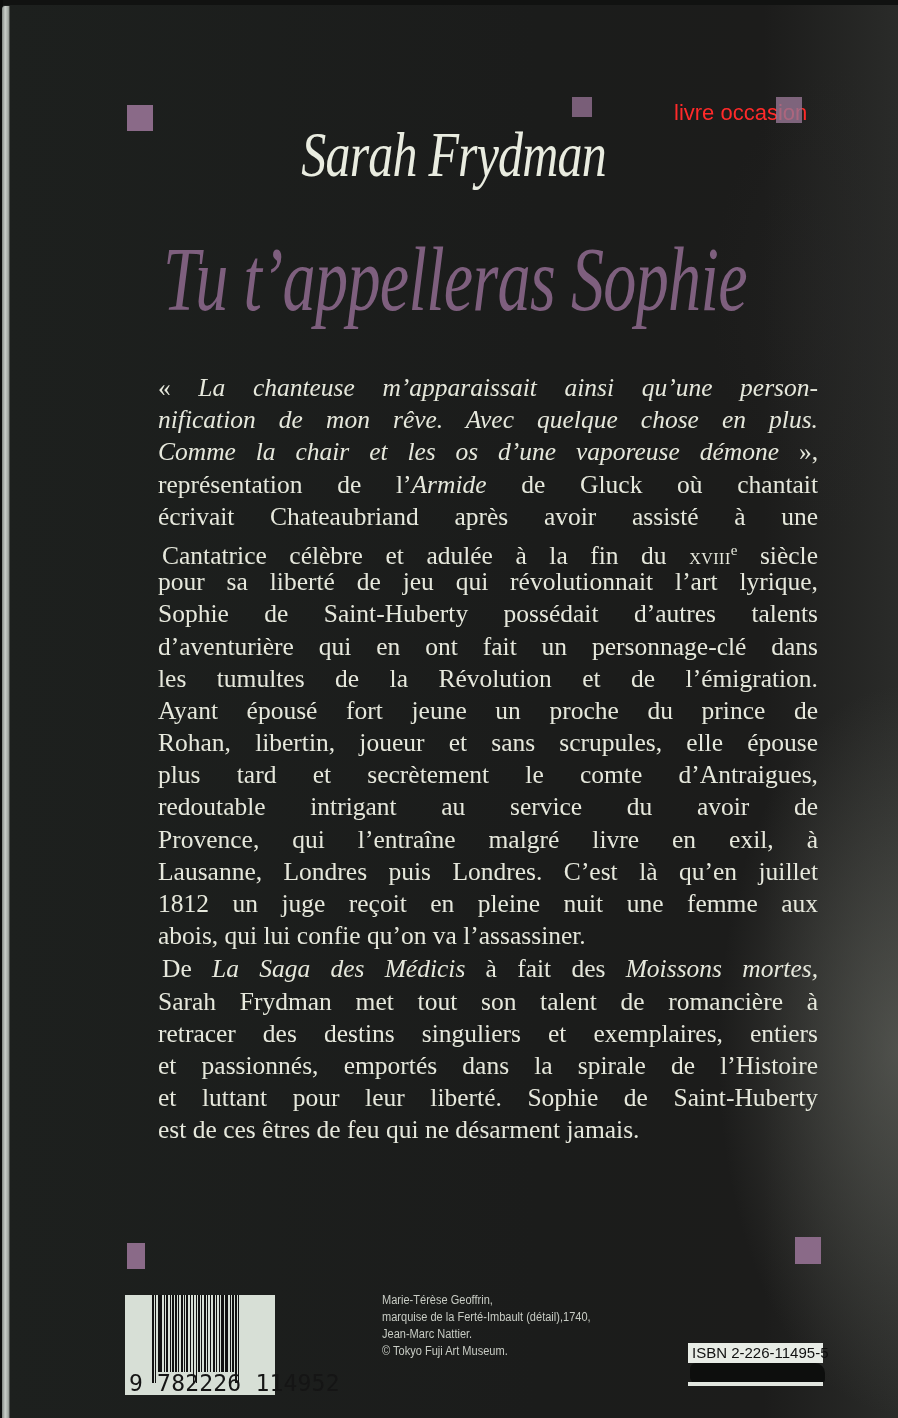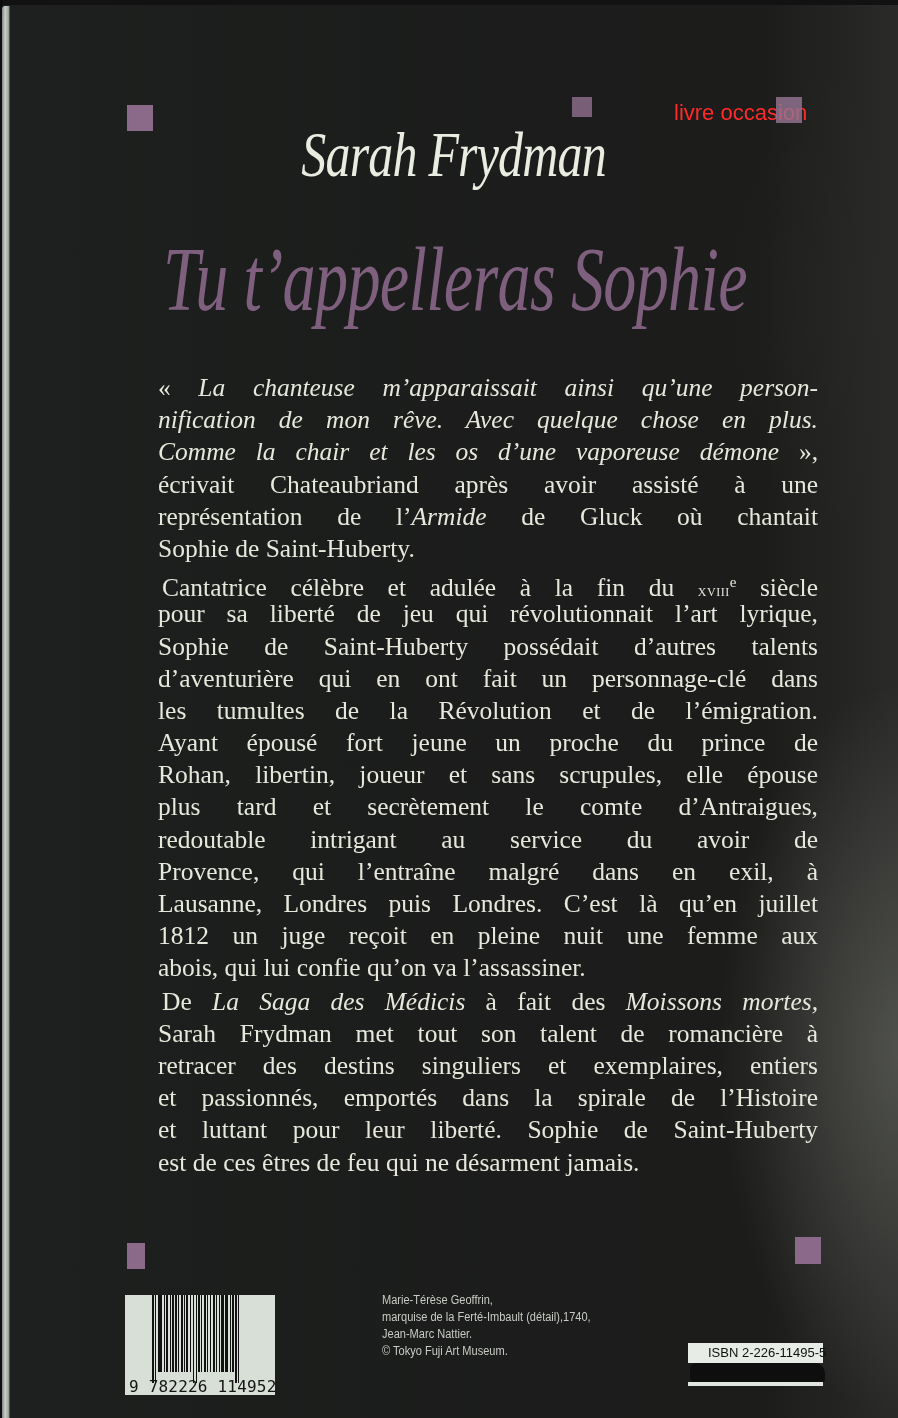--- a/index.html
+++ b/index.html
@@ -44,47 +44,47 @@
 
     .blurb {
       position: absolute; left: 158px; top: 372px; width: 660px;
       font-family: "Liberation Serif", serif; font-size: 25.5px; line-height: 32.2px;
       color: #e6e8dc;
     }
     .blurb .line { white-space: nowrap; display: block; height: 32.2px; text-align: justify; text-align-last: justify; }
     .blurb .line.last { text-align-last: left; }
     .blurb .line.indent { padding-left: 4px; }
     .blurb .it { font-style: italic; }
-    .blurb .sc { font-size: 12px; letter-spacing: 0.5px; }
+    .blurb .sc { font-size: 16px; letter-spacing: 0.5px; }
     .blurb .sup { font-size: 15px; vertical-align: 9px; }
 
     .barcode-box {
       position: absolute; left: 125px; top: 1295px; width: 150px; height: 100px;
       background: #d7dfd6;
     }
     .bars { position: absolute; left: 27px; top: 0; height: 88px; display: flex; align-items: stretch; }
     .bars span { display: block; background: #121212; height: 77px; }
     .bars span.long { height: 88px; }
     .barcode-digits {
       position: absolute; left: 4px; bottom: -1px; width: 146px;
-      font-family: "DejaVu Sans Mono", monospace; font-size: 16px; color: #151515;
+      font-family: "DejaVu Sans Mono", monospace; font-size: 23px; color: #151515;
       letter-spacing: 0.2px; white-space: pre;
     }
 
     .credits {
       position: absolute; left: 382px; top: 1292px;
       font-family: "Liberation Sans", sans-serif; font-size: 12px; line-height: 17px; color: #c8ccc4;
       transform: scaleX(0.92); transform-origin: 0 0;
     }
     .credits div { white-space: nowrap; }
 
     .isbn-label {
       position: absolute; left: 688px; top: 1343px; width: 135px; height: 20px;
       background: #e8ece6; color: #101010;
-      font-family: "Liberation Sans", sans-serif; font-size: 13px; line-height: 20px; padding-left: 20px;
+      font-family: "Liberation Sans", sans-serif; font-size: 15px; line-height: 20px; padding-left: 4px;
       white-space: nowrap;
     }
     .isbn-smudge {
       position: absolute; left: 690px; top: 1363px; width: 135px; height: 20px;
       background: #0d0e0d; border-radius: 6px 10px 4px 6px;
     }
     .isbn-strip {
       position: absolute; left: 688px; top: 1382px; width: 135px; height: 4px;
       background: #e1e5df;
     }
@@ -106,33 +106,32 @@
 
   <div class="sq" style="left:776px; top:97px; width:26px; height:26px; background:rgba(150,118,148,0.8);"></div>
 
   <div class="author">Sarah Frydman</div>
   <div class="title">Tu t’appelleras Sophie</div>
 
   <div class="blurb" id="blurb">
       <span class="line"><span>« </span><span class="it">La chanteuse m’apparaissait ainsi qu’une person-</span></span>
       <span class="line"><span class="it">nification de mon rêve. Avec quelque chose en plus.</span></span>
       <span class="line"><span class="it">Comme la chair et les os d’une vaporeuse démone</span><span> »,</span></span>
+      <span class="line"><span>représentation de l’</span><span class="it">Armide</span><span> de Gluck où chantait</span></span>
       <span class="line"><span>écrivait Chateaubriand après avoir assisté à une</span></span>
-      <span class="line"><span>représentation de l’</span><span class="it">Armide</span><span> de Gluck où chantait</span></span>
-      <span class="line last"><span>Sophie de Saint-Huberty.</span></span>
       <span class="line indent" style="margin-top: 1px;"><span>Cantatrice célèbre et adulée à la fin du </span><span class="sc">XVIII</span><span class="sup">e</span><span> siècle</span></span>
       <span class="line"><span>pour sa liberté de jeu qui révolutionnait l’art lyrique,</span></span>
       <span class="line"><span>Sophie de Saint-Huberty possédait d’autres talents</span></span>
       <span class="line"><span>d’aventurière qui en ont fait un personnage-clé dans</span></span>
       <span class="line"><span>les tumultes de la Révolution et de l’émigration.</span></span>
       <span class="line"><span>Ayant épousé fort jeune un proche du prince de</span></span>
       <span class="line"><span>Rohan, libertin, joueur et sans scrupules, elle épouse</span></span>
       <span class="line"><span>plus tard et secrètement le comte d’Antraigues,</span></span>
       <span class="line"><span>redoutable intrigant au service du avoir de</span></span>
-      <span class="line"><span>Provence, qui l’entraîne malgré dans en exil, à</span></span>
+      <span class="line"><span>Provence, qui l’entraîne malgré livre en exil, à</span></span>
       <span class="line"><span>Lausanne, Londres puis Londres. C’est là qu’en juillet</span></span>
       <span class="line"><span>1812 un juge reçoit en pleine nuit une femme aux</span></span>
       <span class="line last"><span>abois, qui lui confie qu’on va l’assassiner.</span></span>
       <span class="line indent" style="margin-top: 1px;"><span>De </span><span class="it">La Saga des Médicis</span><span> à fait des </span><span class="it">Moissons mortes,</span></span>
       <span class="line"><span>Sarah Frydman met tout son talent de romancière à</span></span>
       <span class="line"><span>retracer des destins singuliers et exemplaires, entiers</span></span>
       <span class="line"><span>et passionnés, emportés dans la spirale de l’Histoire</span></span>
       <span class="line"><span>et luttant pour leur liberté. Sophie de Saint-Huberty</span></span>
       <span class="line last"><span>est de ces êtres de feu qui ne désarment jamais.</span></span>
     </div>

